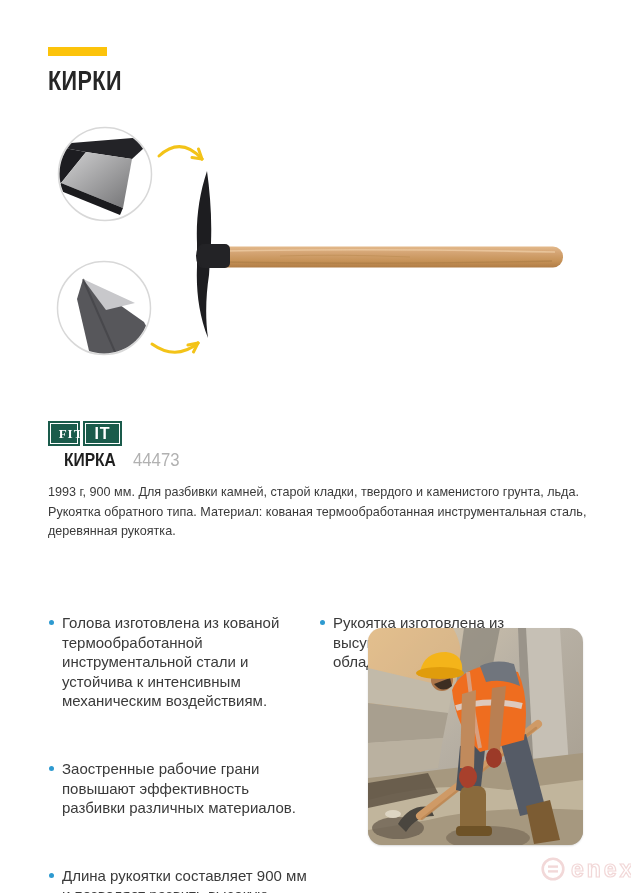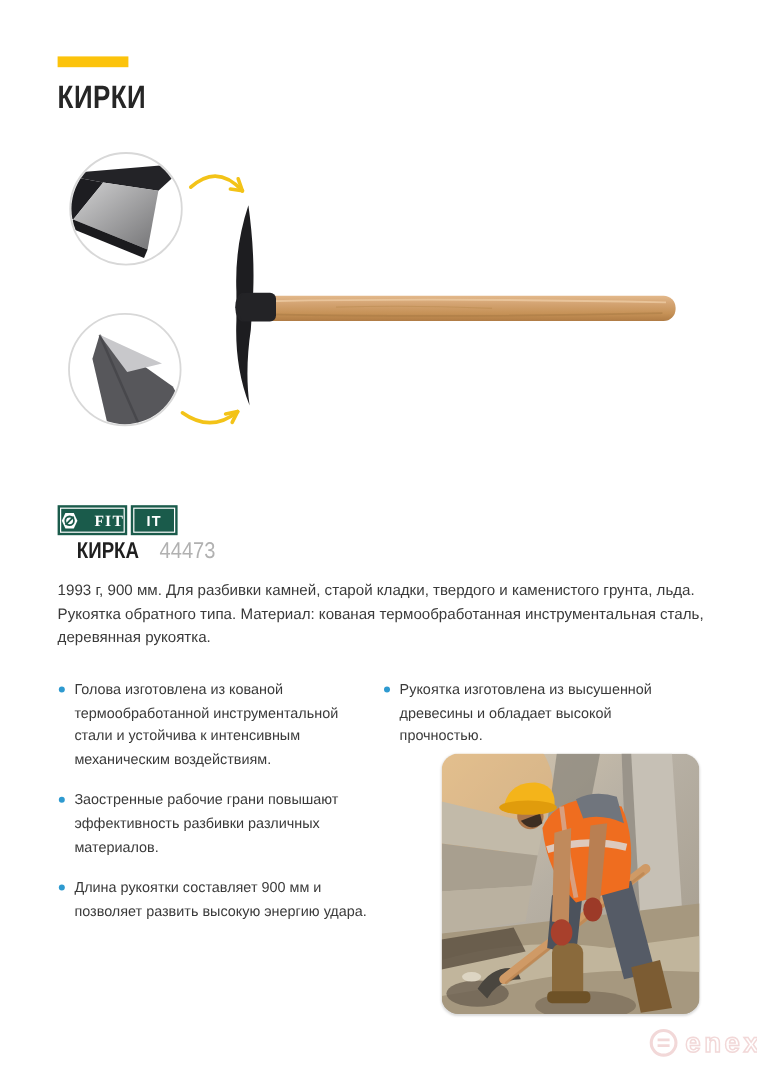--- a/index.html
+++ b/index.html
@@ -18,37 +18,37 @@
 
   .accent-bar{position:absolute;left:48px;top:47px;width:59px;height:9px;background:var(--accent-yellow);}
   .page-title{position:absolute;left:48px;top:66px;font-size:27px;font-weight:700;color:var(--title-black);
     transform:scaleX(.8);transform-origin:left center;letter-spacing:.5px;white-space:nowrap;}
 
   .figure{position:absolute;left:40px;top:115px;width:560px;height:285px;}
 
   .brand-row{position:absolute;left:48px;top:421px;display:flex;gap:3px;height:25px;}
   .brand-box{background:var(--brand-green);height:25px;position:relative;display:flex;align-items:center;justify-content:center;}
   .brand-box::after{content:"";position:absolute;inset:2px;border:1px solid #ffffff;pointer-events:none;}
-  .brand-box.fit{width:58px;gap:14px;}
+  .brand-box.fit{width:32px;gap:14px;}
   .brand-box.it{width:39px;}
-  .brand-label{color:#fff;font-weight:700;font-size:12px;letter-spacing:1px;line-height:1;}
+  .brand-label{color:#fff;font-weight:700;font-size:16px;letter-spacing:1px;line-height:1;}
   .brand-box.fit .brand-label{font-family:"Liberation Serif", serif;font-size:13px;}
 
   .name-row{position:absolute;left:64px;top:449px;display:flex;align-items:baseline;}
   .product-name{font-size:19px;font-weight:700;color:#1f1f1f;display:inline-block;
     transform:scaleX(.82);transform-origin:left center;white-space:nowrap;}
   .product-sku{font-size:19px;font-weight:400;color:var(--sku-gray);display:inline-block;margin-left:6px;
     transform:scaleX(.88);transform-origin:left center;white-space:nowrap;}
 
   .description{position:absolute;left:48px;top:483px;width:542px;font-size:12.6px;line-height:19.6px;color:var(--text-dark);}
 
   .features{position:absolute;list-style:none;}
   .features.left{left:48px;top:565px;width:266px;}
   .features.right{left:319px;top:565px;width:262px;}
-  .features li{position:relative;padding-left:14px;margin-bottom:14px;font-size:12px;line-height:19.6px;color:var(--text-dark);}
+  .features li{position:relative;padding-left:14px;margin-bottom:14px;font-size:15px;line-height:19.6px;color:var(--text-dark);margin-top:48px;}
   .features li::before{content:"";position:absolute;left:1px;top:7px;width:5px;height:5px;border-radius:50%;background:var(--bullet-blue);}
 
   .photo{position:absolute;left:368px;top:628px;width:215px;height:217px;border-radius:14px;overflow:hidden;box-shadow:0 1px 2px rgba(0,0,0,.15);}
 
   .enex{position:absolute;left:540px;top:856px;display:flex;align-items:center;gap:5px;}
   .enex-text{font-size:23px;font-weight:700;letter-spacing:3px;color:var(--enex-pink);line-height:1;}
   @supports (-webkit-text-stroke:1px black){
     .enex-text{color:transparent;-webkit-text-stroke:1.2px var(--enex-pink);}
   }
 </style>

